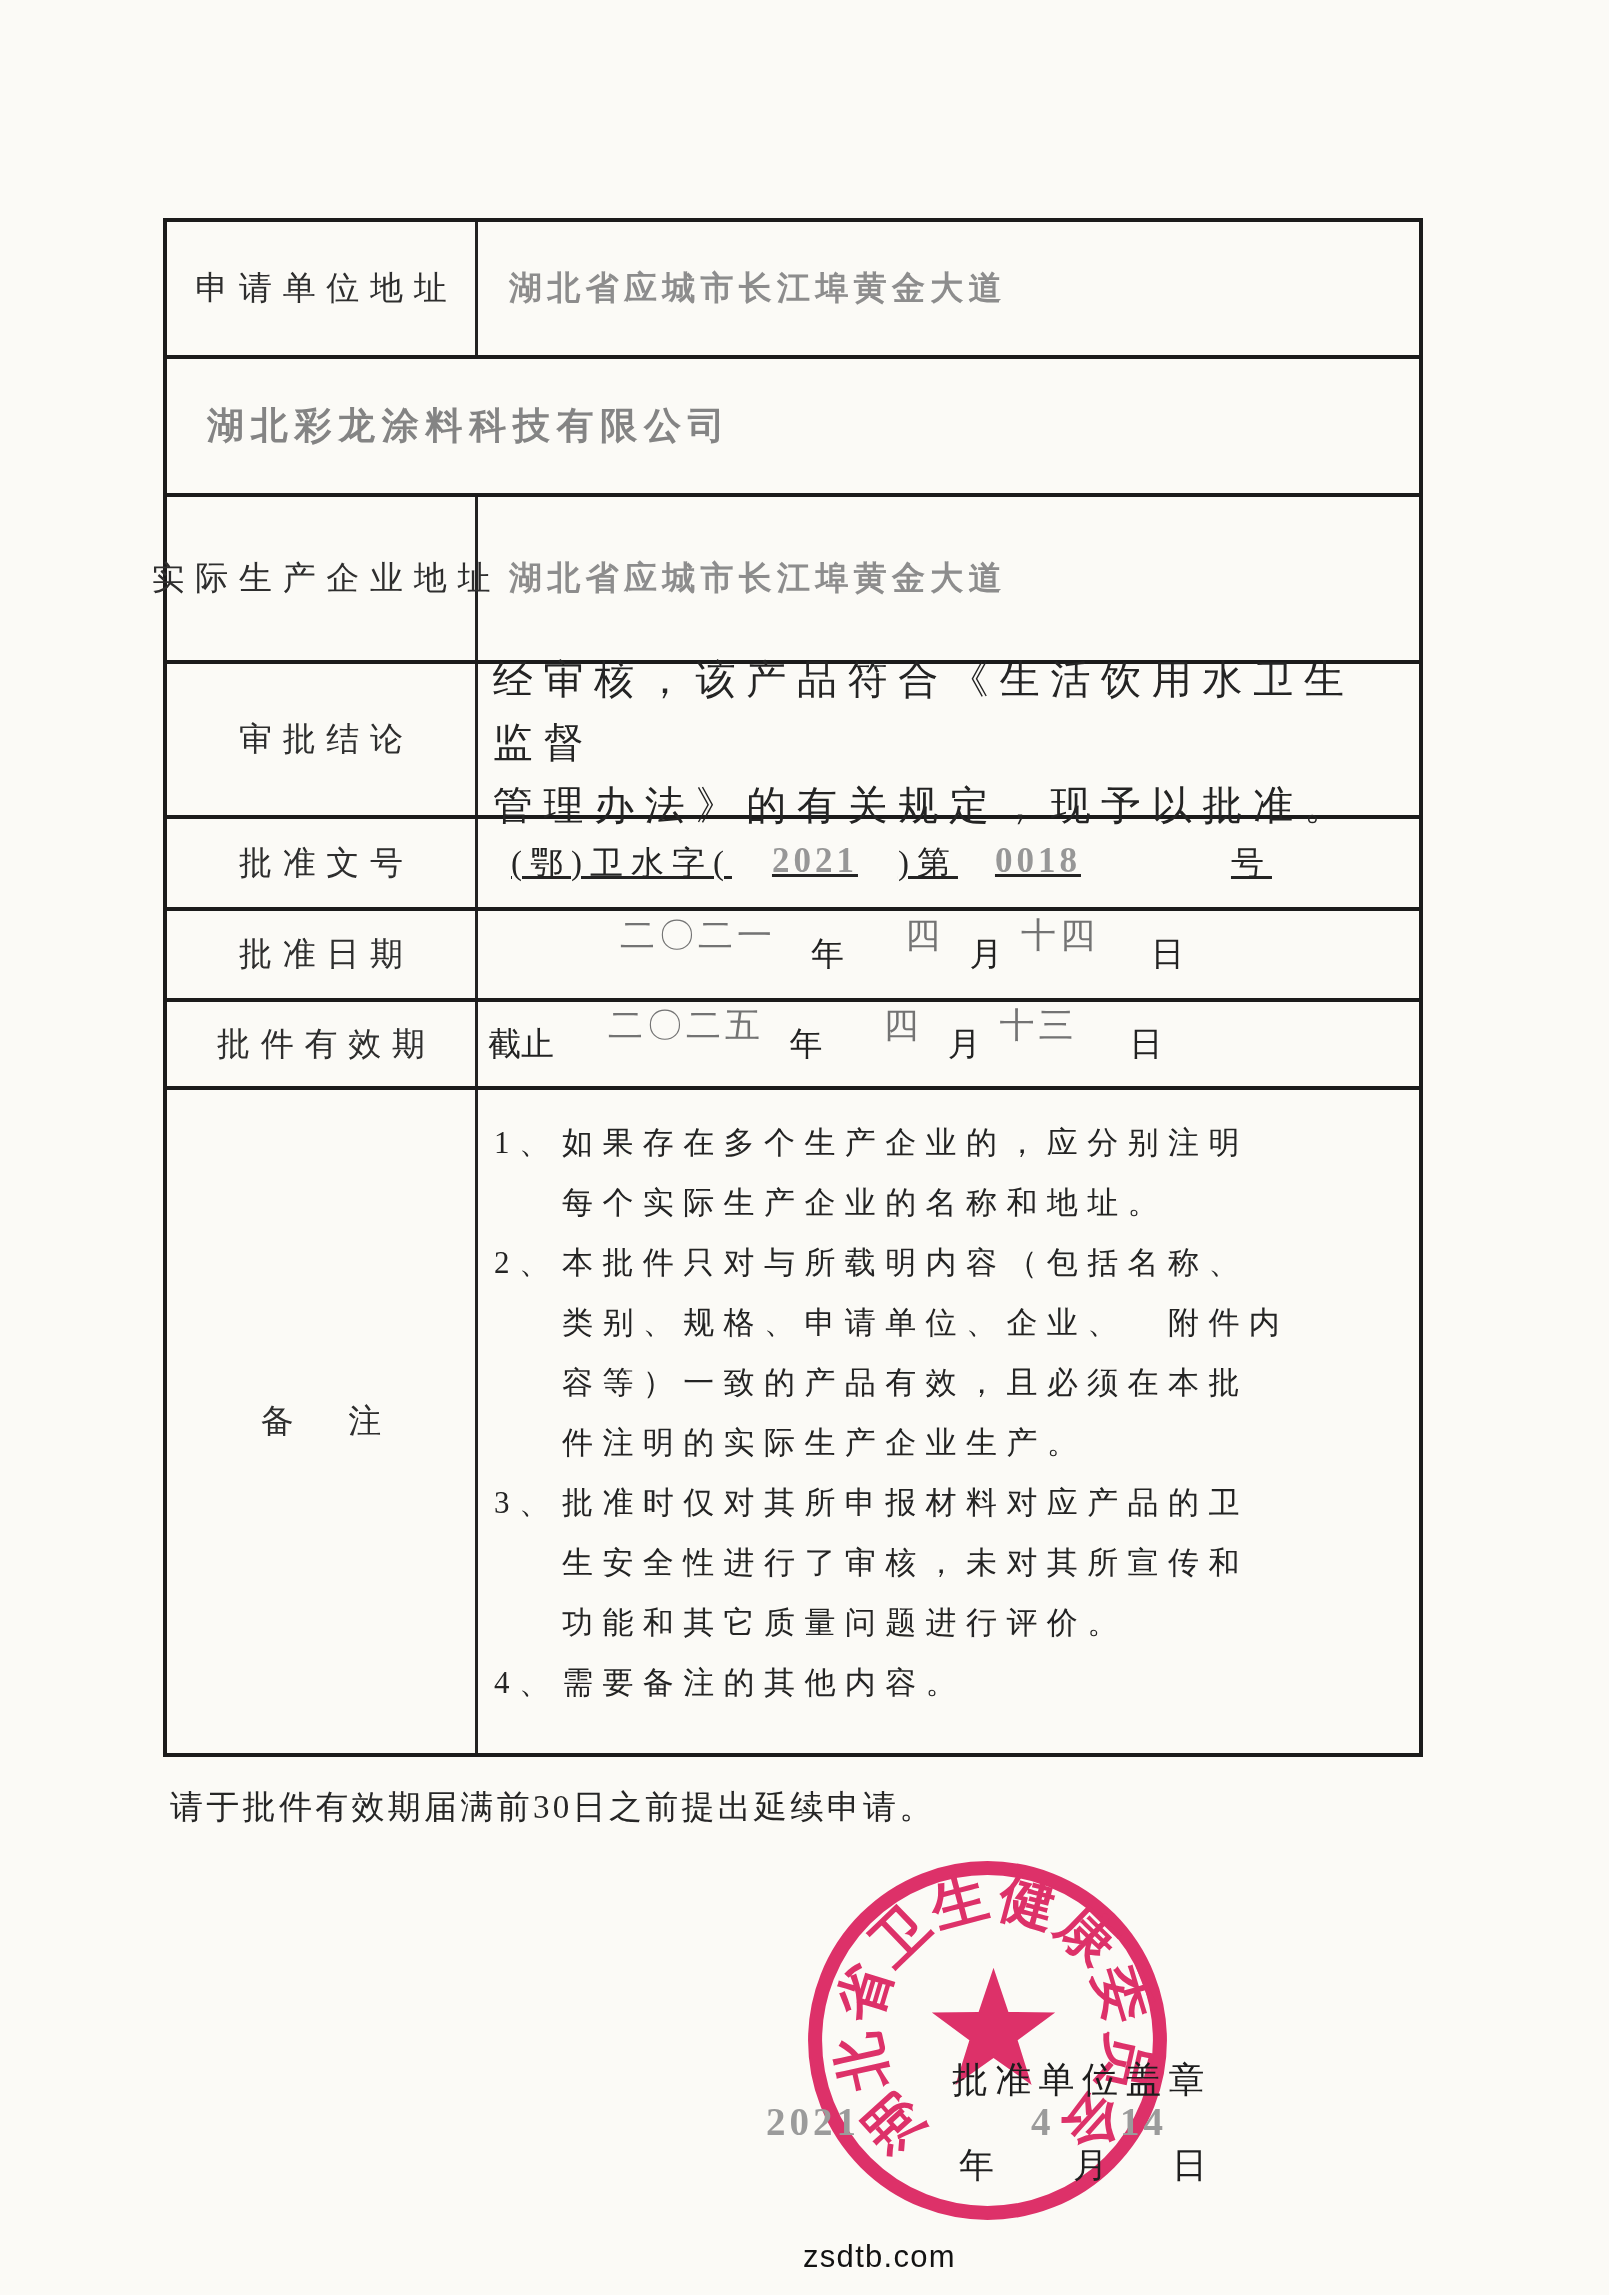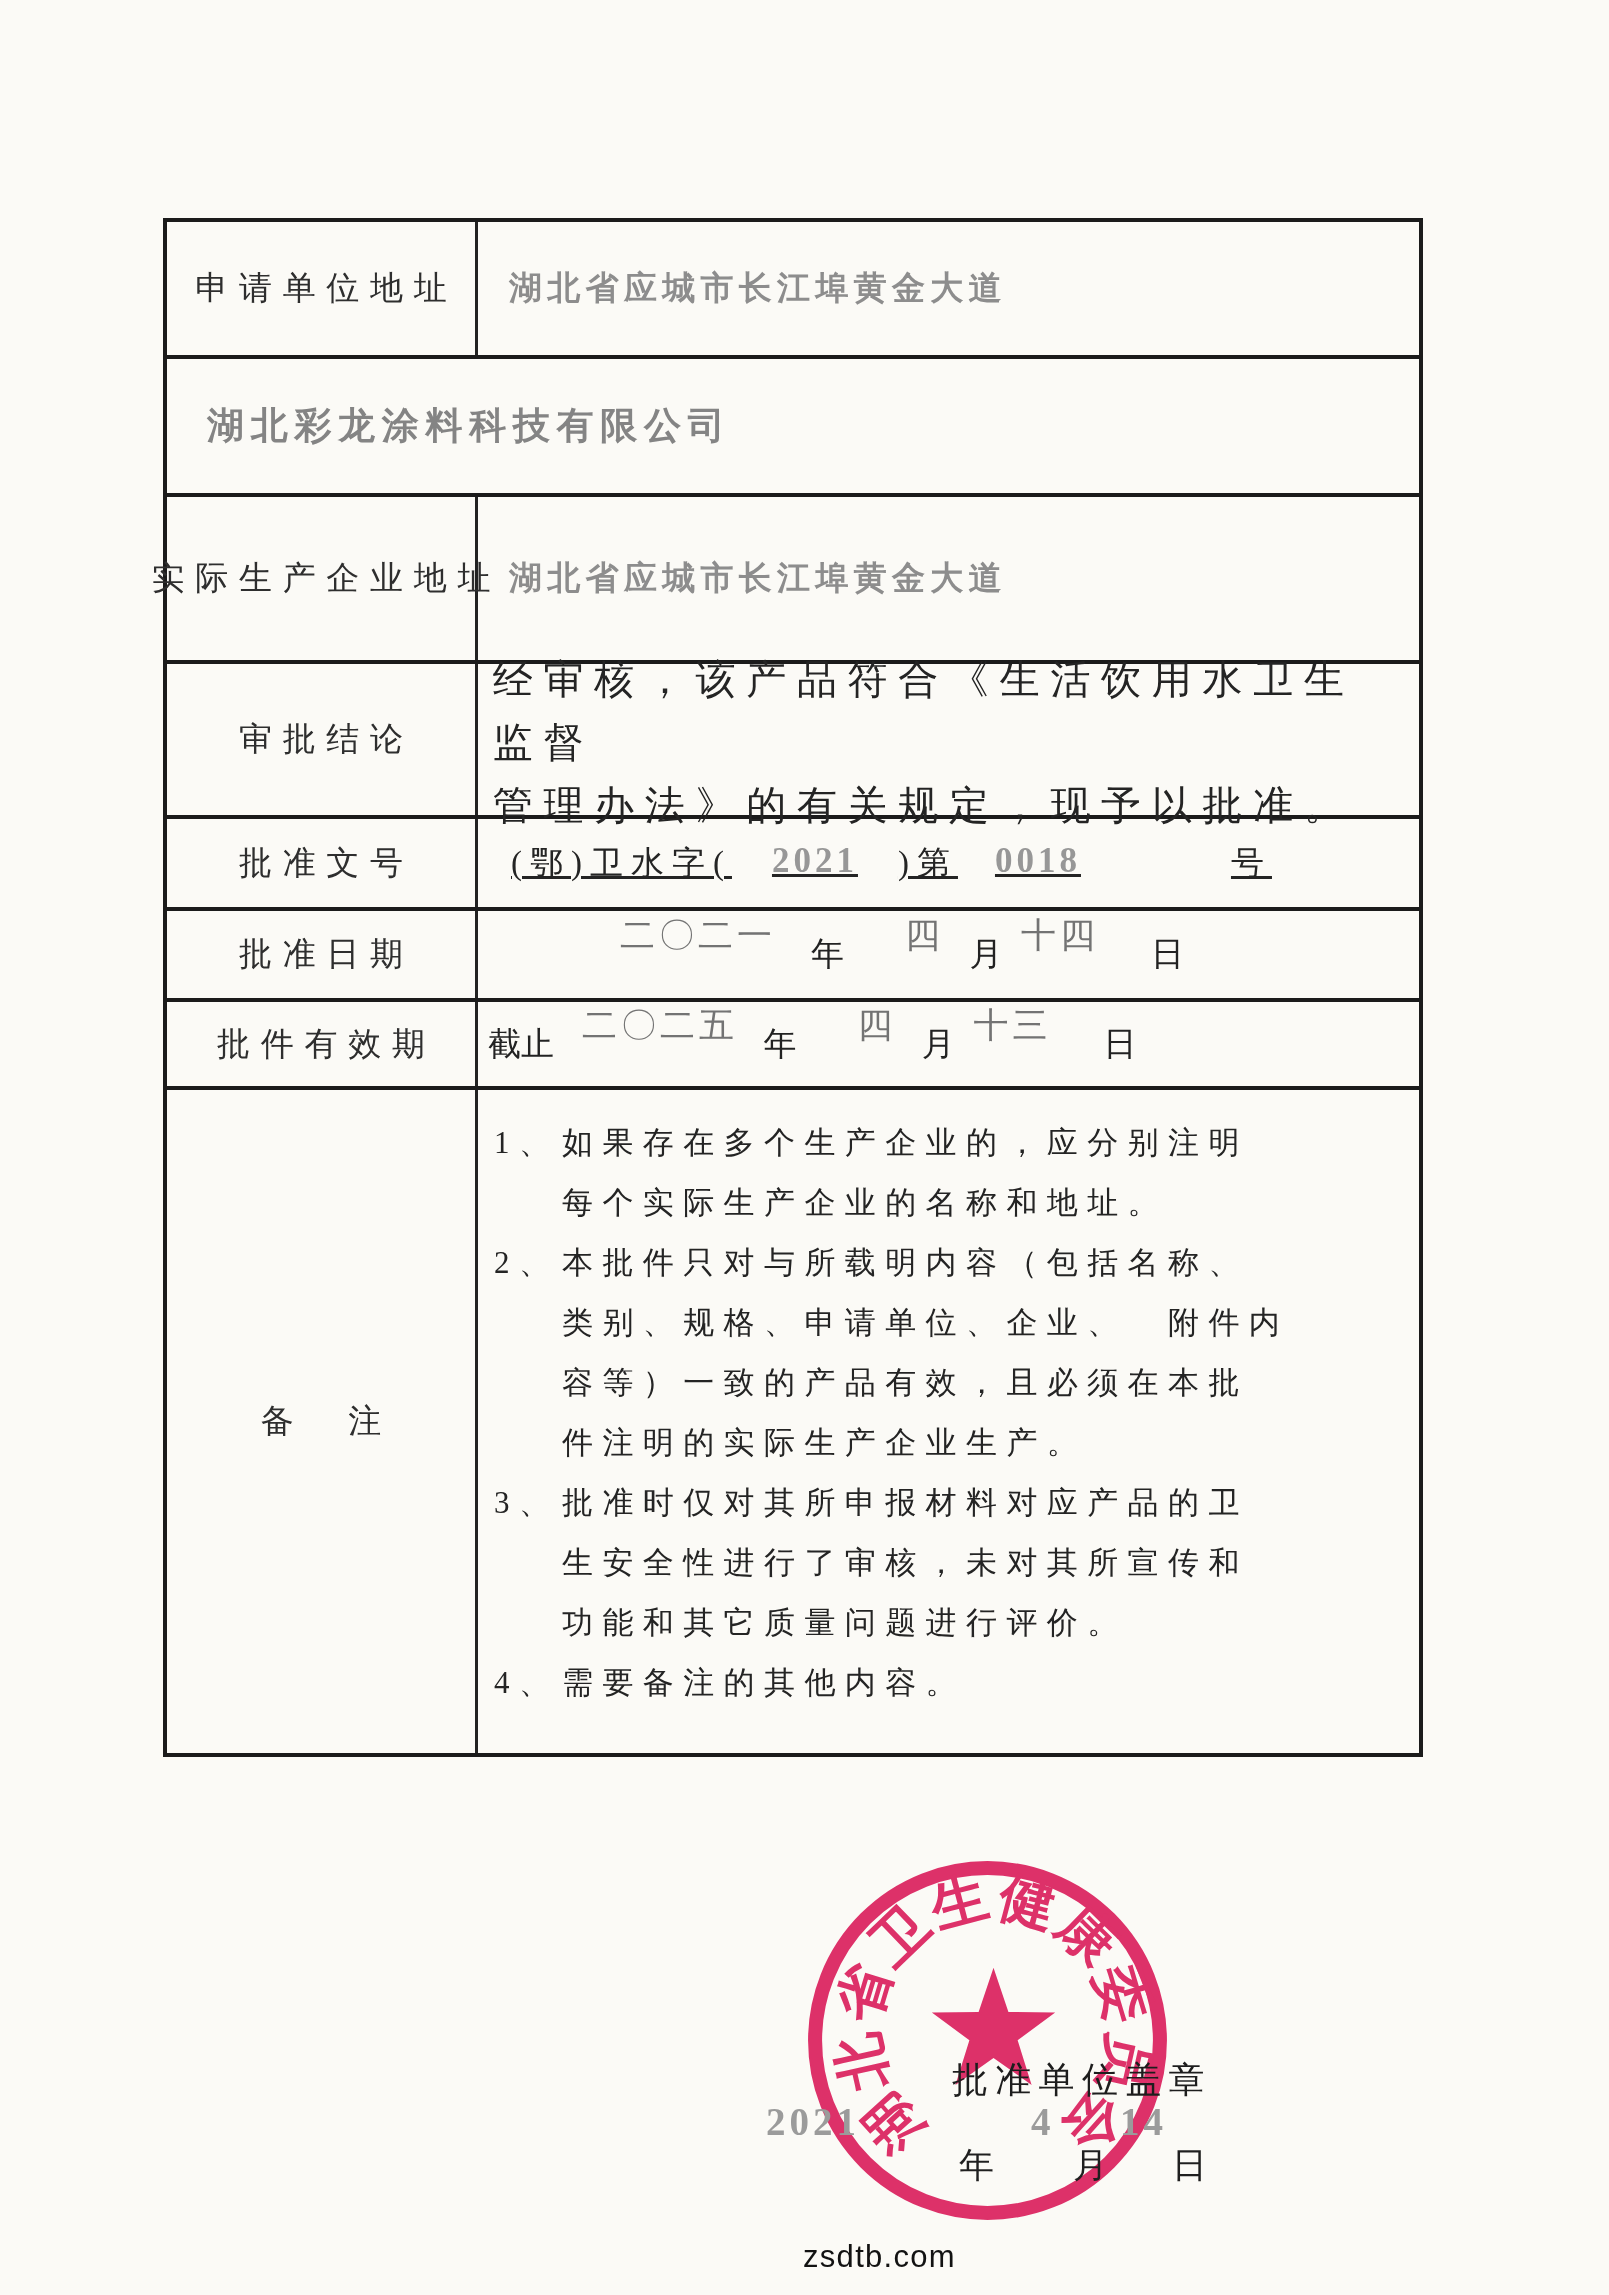--- a/index.html
+++ b/index.html
@@ -107,21 +107,21 @@
         <span class="black-unit" style="margin-left:25.4px">月</span>
         <span class="gray-cjk" style="margin-left:18.7px">十四</span>
         <span class="black-unit" style="margin-left:52px">日</span>
       </div>
     </div>
 
     <div class="t-row" style="height:88px">
       <div class="t-label">批件有效期</div>
       <div class="t-value dateline">
         <span class="black-unit" style="margin-left:10px">截止</span>
-        <span class="gray-cjk" style="margin-left:28px">二〇二五</span>
+        <span class="gray-cjk" style="margin-left:54px">二〇二五</span>
         <span class="black-unit" style="margin-left:25.4px">年</span>
         <span class="gray-cjk" style="margin-left:61px">四</span>
         <span class="black-unit" style="margin-left:25.4px">月</span>
         <span class="gray-cjk" style="margin-left:18.7px">十三</span>
         <span class="black-unit" style="margin-left:52px">日</span>
       </div>
     </div>
 
     <div class="t-row" style="height:663px">
       <div class="t-label">备　注</div>
@@ -136,20 +136,21 @@
             <div class="rm-line"><span class="rm-marker">3、</span><span>批准时仅对其所申报材料对应产品的卫</span></div>
             <div class="rm-line"><span class="rm-marker"></span><span>生安全性进行了审核，未对其所宣传和</span></div>
             <div class="rm-line"><span class="rm-marker"></span><span>功能和其它质量问题进行评价。</span></div>
             <div class="rm-line"><span class="rm-marker">4、</span><span>需要备注的其他内容。</span></div>
           </div>
       </div>
     </div>
 
   </div>
 
+  <div class="note">请于批件有效期届满前30日之前提出延续申请。</div>
 
   <span class="stamp-date">
     <span class="sy">2021</span>
     <span class="sm">4</span>
     <span class="sd">14</span>
   </span>
 
   <svg class="seal-svg" id="seal-svg" viewBox="0 0 600 600">
     <circle class="seal-ring" cx="300" cy="300" r="258"></circle>
     <polygon class="seal-star" id="seal-star" points="309.0,191.0 331.3,257.3 401.3,258.0 345.1,299.7 366.0,366.5 309.0,326.0 252.0,366.5 272.9,299.7 216.7,258.0 286.7,257.3"></polygon>

